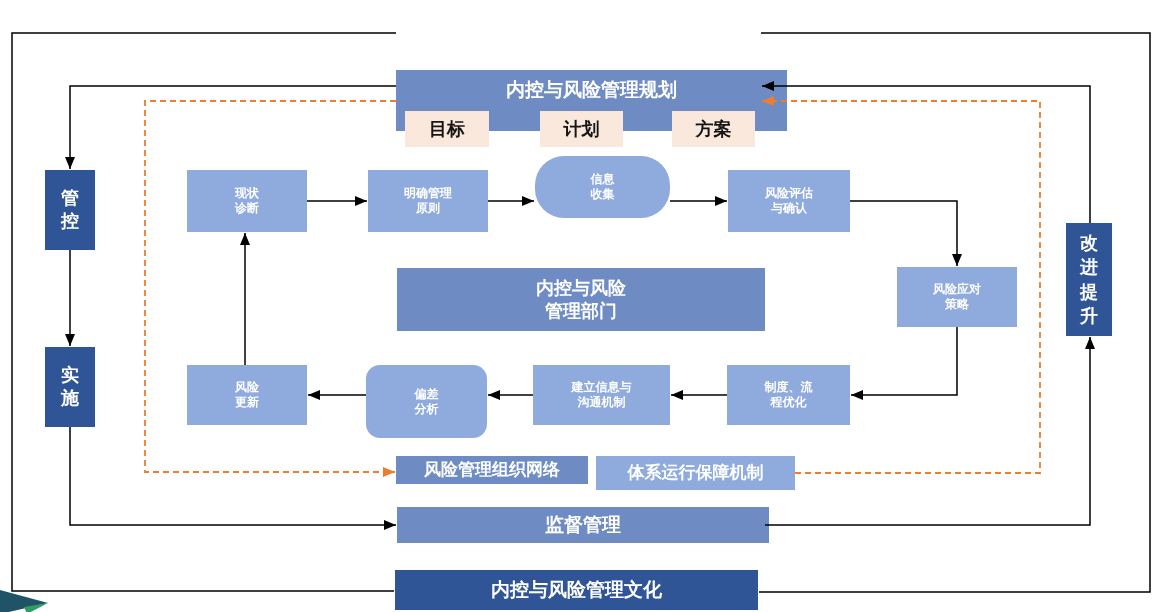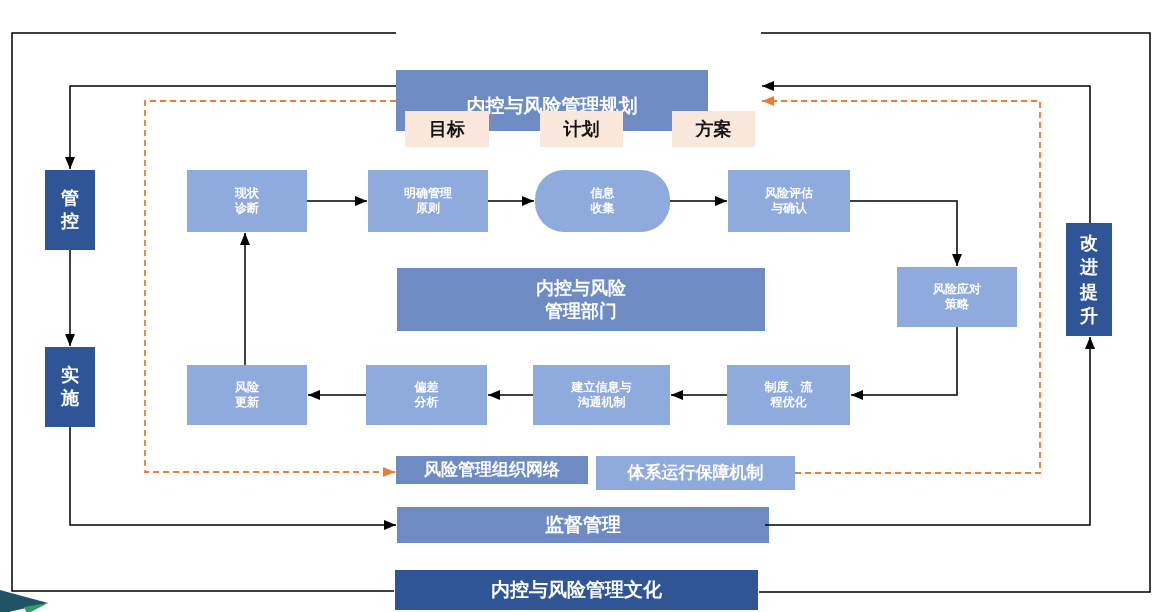--- a/index.html
+++ b/index.html
@@ -14,36 +14,36 @@
     position:absolute;display:flex;align-items:center;justify-content:center;
     text-align:center;white-space:pre-line;font-weight:bold;color:#fff;
     box-sizing:border-box;line-height:1.25;z-index:2;
   }
   .dark{background:var(--dark);}
   .mid{background:var(--mid);}
   .light{background:var(--light);}
   .peach{background:var(--peach);color:#141414;z-index:4;}
 
   #strat{left:396px;top:14px;width:365px;height:38px;font-size:20px;}
-  #icrm-plan{left:396px;top:70px;width:312px;height:61px;font-size:19px;align-items:flex-start;padding-top:24px;}
+  #icrm-plan{left:396px;top:70px;width:391px;height:61px;font-size:19px;align-items:flex-start;padding-top:8px;}
   #goal{left:405px;top:111px;width:84px;height:36px;font-size:18px;}
   #plan{left:540px;top:111px;width:83px;height:36px;font-size:18px;}
   #scheme{left:672px;top:111px;width:83px;height:36px;font-size:18px;}
   #control{left:45px;top:170px;width:50px;height:80px;font-size:18px;line-height:1.3;}
   #impl{left:45px;top:347px;width:50px;height:80px;font-size:18px;line-height:1.3;}
   #improve{left:1066px;top:223px;width:46px;height:113px;font-size:18px;line-height:1.35;}
   .flow{font-size:12px;}
   #n-status{left:187px;top:170px;width:120px;height:62px;}
   #n-principle{left:368px;top:170px;width:120px;height:62px;}
-  #n-info{left:535px;top:170px;width:135px;height:62px;border-radius:29px;}
+  #n-info{left:535px;top:156px;width:135px;height:62px;border-radius:29px;}
   #n-assess{left:728px;top:170px;width:122px;height:62px;}
   #n-response{left:897px;top:267px;width:120px;height:60px;}
   #n-opt{left:727px;top:365px;width:123px;height:60px;}
   #n-comm{left:533px;top:365px;width:137px;height:60px;}
-  #n-dev{left:366px;top:365px;width:121px;height:60px;}
+  #n-dev{left:366px;top:365px;width:121px;height:73px;border-radius:14px;}
   #n-update{left:187px;top:365px;width:120px;height:60px;}
   #dept{left:397px;top:268px;width:368px;height:63px;font-size:18px;}
   #orgnet{left:396px;top:456px;width:192px;height:28px;font-size:17px;}
   #guarantee{left:596px;top:456px;width:199px;height:34px;font-size:17px;}
   #supervision{left:397px;top:507px;width:372px;height:36px;font-size:19px;}
   #culture{left:395px;top:570px;width:363px;height:40px;font-size:19px;}
 </style>
 </head>
 <body>
 

